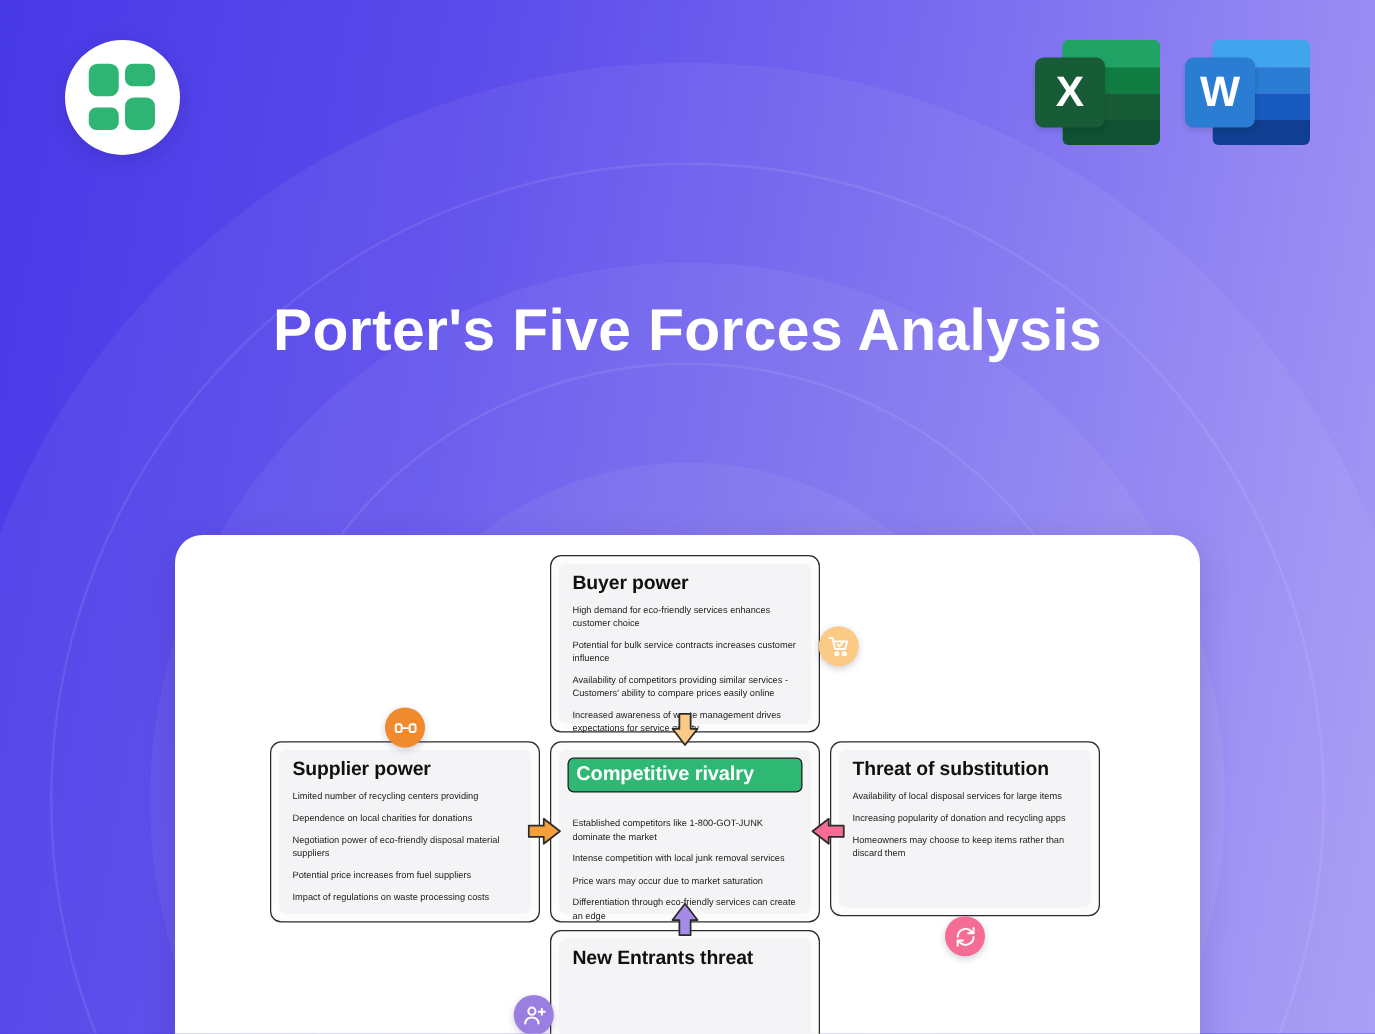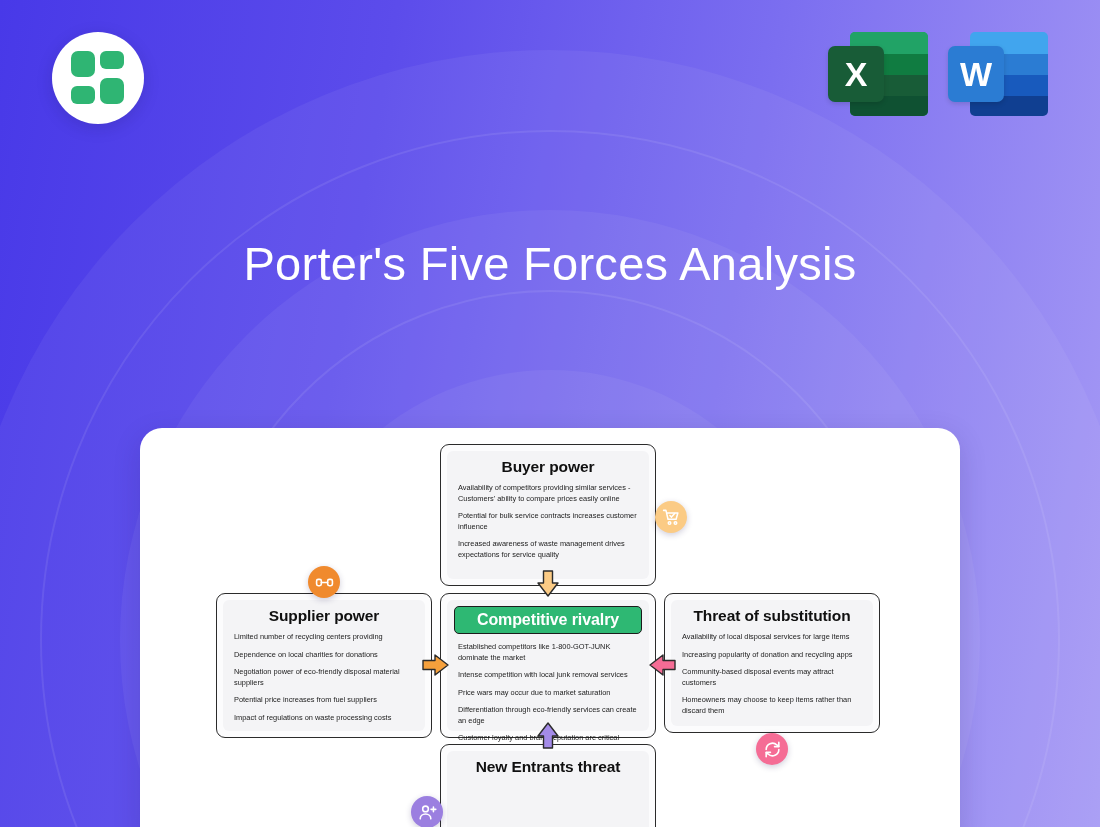--- a/index.html
+++ b/index.html
@@ -94,21 +94,21 @@
     color: #ffffff;
   }
   #company-name {
     font-size: 47px;
     font-weight: bold;
     letter-spacing: 1.2px;
     line-height: 1.2;
   }
   #doc-title {
     font-size: 47px;
-    font-weight: normal;
+    font-weight: bold;
     margin-top: 20px;
     letter-spacing: 0.3px;
     line-height: 1.2;
   }
 
   
   #canvas-card {
     position: absolute;
     left: 140px; top: 428px;
     width: 820px; height: 420px;
@@ -127,35 +127,35 @@
     border-radius: 9px;
     padding: 6px;
   }
   .fb-inner {
     background: #f4f4f6;
     border-radius: 6px;
     height: 100%;
     padding: 7px 11px 9px 11px;
   }
   .fb-title {
-    text-align: center;
+    text-align: left;
     font-weight: bold;
     color: #101010;
     font-size: 15.5px;
     margin-bottom: 7px;
     letter-spacing: -0.1px;
   }
   .fb-title.highlight {
     background: #2EB873;
     color: #ffffff;
     border-radius: 5px;
     border: 1.4px solid #1c1c1c;
     padding: 4px 6px;
     font-size: 16px;
-    margin: -1px -4px 8px -4px;
+    margin: -1px -4px 20px -4px;
   }
   .fb-list { list-style: none; }
   .fb-list li {
     font-size: 7.4px;
     line-height: 1.42;
     color: #1b1b1b;
     margin-bottom: 7px;
   }
   .fb-list li:last-child { margin-bottom: 0; }
 
@@ -228,22 +228,23 @@
   <div id="doc-title">Porter's Five Forces Analysis</div>
 </div>
 
 <div id="canvas-card">
   <div id="diagram">
 
     <div class="force-box" id="box-buyer">
       <div class="fb-inner">
         <div class="fb-title">Buyer power</div>
         <ul class="fb-list">
+          <li>High demand for eco-friendly services enhances customer choice</li>
+          <li>Potential for bulk service contracts increases customer influence</li>
           <li>Availability of competitors providing similar services  - Customers' ability to compare prices easily online</li>
-          <li>Potential for bulk service contracts increases customer influence</li>
           <li>Increased awareness of waste management drives expectations for service quality</li>
         </ul>
       </div>
     </div>
 
     <div class="force-box" id="box-supplier">
       <div class="fb-inner">
         <div class="fb-title">Supplier power</div>
         <ul class="fb-list">
           <li>Limited number of recycling centers providing</li>
@@ -267,21 +268,20 @@
         </ul>
       </div>
     </div>
 
     <div class="force-box" id="box-substitution">
       <div class="fb-inner">
         <div class="fb-title">Threat of substitution</div>
         <ul class="fb-list">
           <li>Availability of local disposal services for large items</li>
           <li>Increasing popularity of donation and recycling apps</li>
-          <li>Community-based disposal events may attract customers</li>
           <li>Homeowners may choose to keep items rather than discard them</li>
         </ul>
       </div>
     </div>
 
     <div class="force-box" id="box-entrants">
       <div class="fb-inner">
         <div class="fb-title">New Entrants threat</div>
       </div>
     </div>

